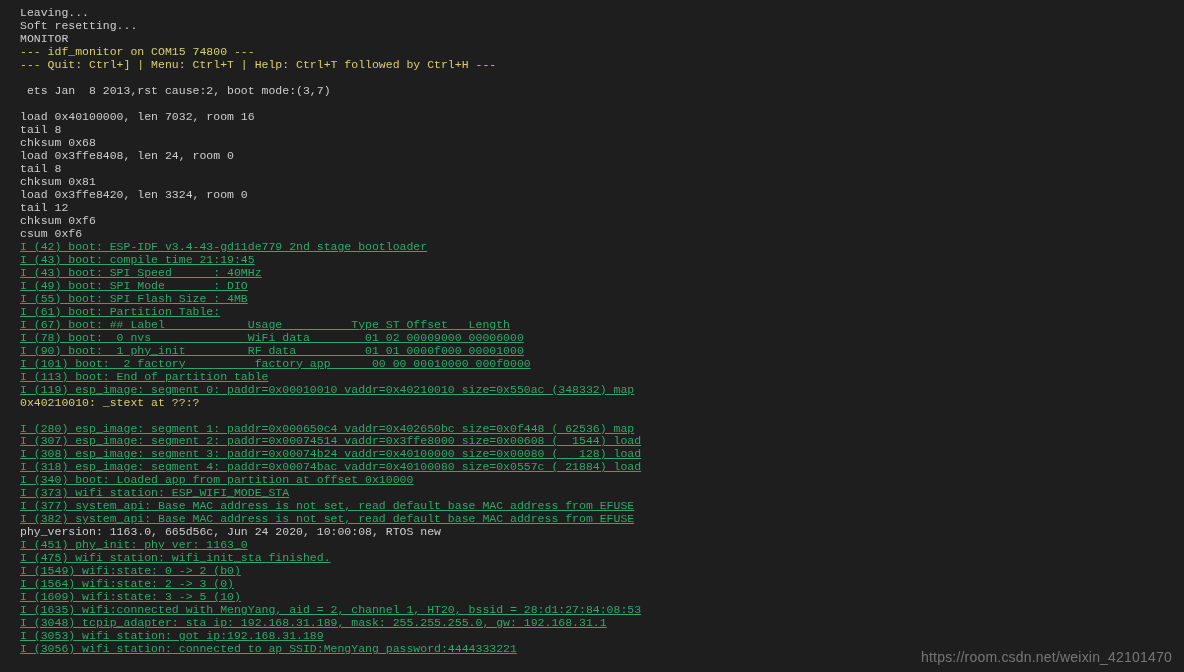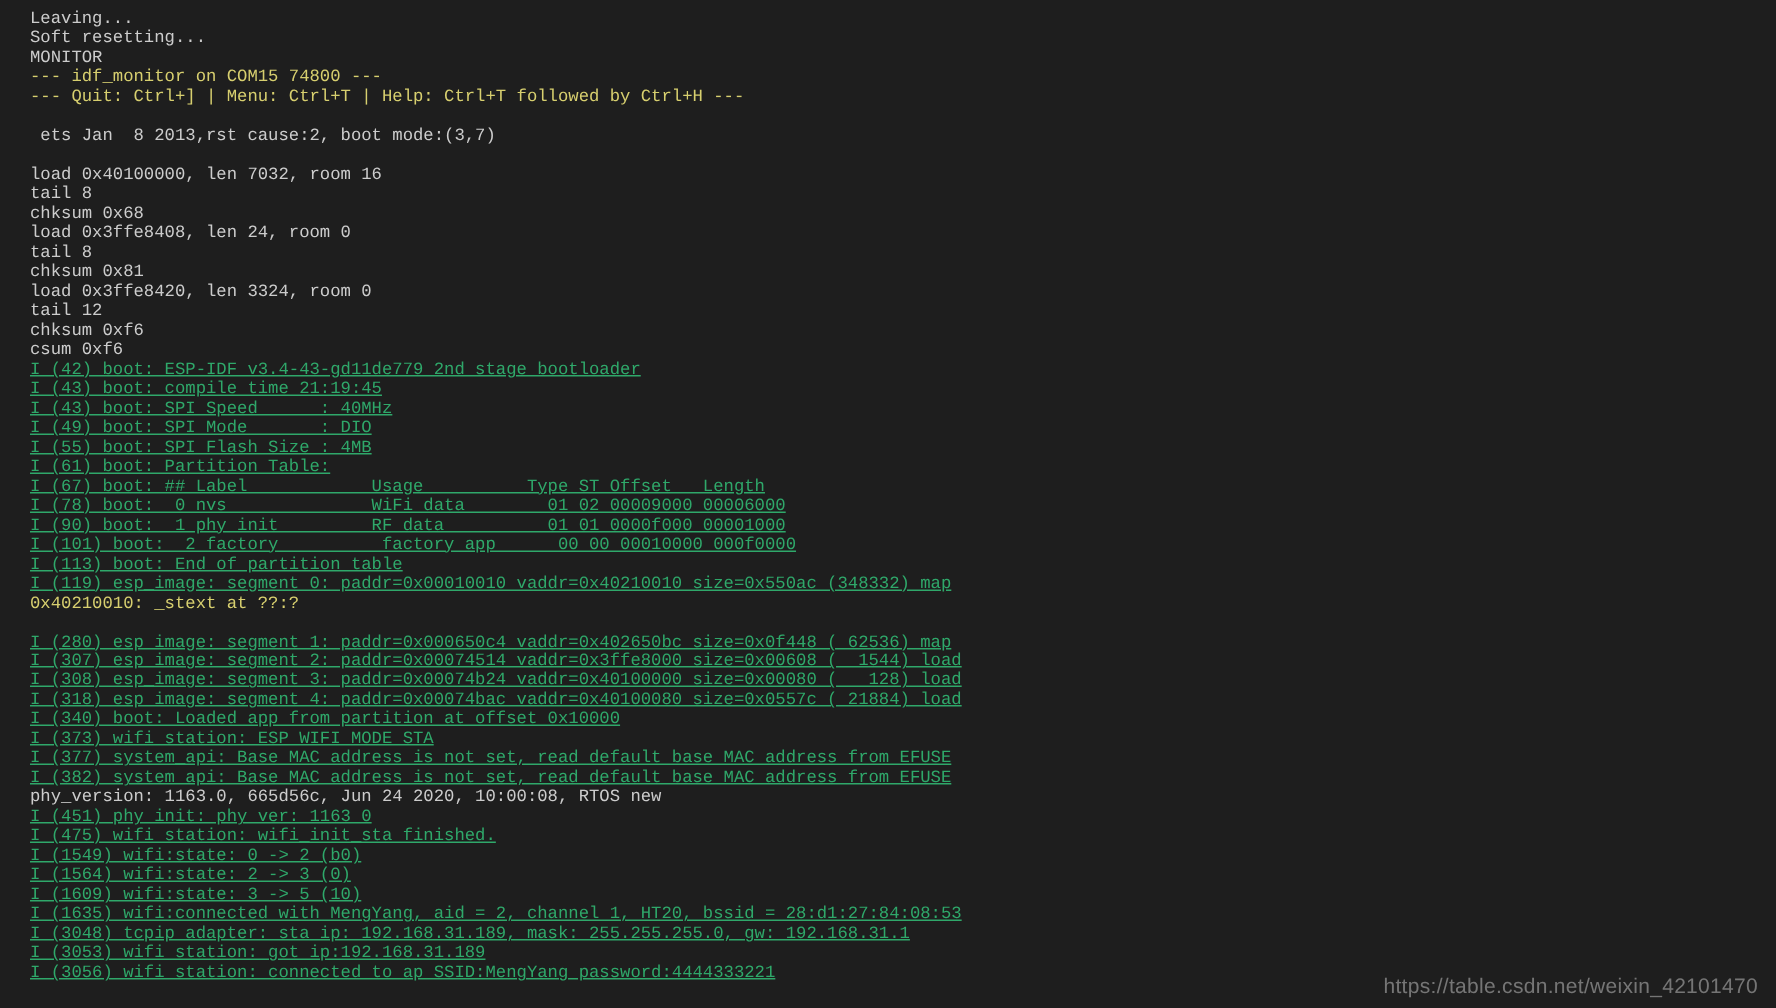--- a/index.html
+++ b/index.html
@@ -31,13 +31,13 @@
     font-family: Arial, sans-serif;
     font-size: 14px;
     letter-spacing: 0.2px;
   }
 </style>
 </head>
 <body>
 
 <div class="terminal" id="term"><span class="line c-white">Leaving...</span><span class="line c-white">Soft resetting...</span><span class="line c-white">MONITOR</span><span class="line c-yellow">--- idf_monitor on COM15 74800 ---</span><span class="line c-yellow">--- Quit: Ctrl+] | Menu: Ctrl+T | Help: Ctrl+T followed by Ctrl+H ---</span><span class="line c-white">&nbsp;</span><span class="line c-white"> ets Jan  8 2013,rst cause:2, boot mode:(3,7)</span><span class="line c-white">&nbsp;</span><span class="line c-white">load 0x40100000, len 7032, room 16</span><span class="line c-white">tail 8</span><span class="line c-white">chksum 0x68</span><span class="line c-white">load 0x3ffe8408, len 24, room 0</span><span class="line c-white">tail 8</span><span class="line c-white">chksum 0x81</span><span class="line c-white">load 0x3ffe8420, len 3324, room 0</span><span class="line c-white">tail 12</span><span class="line c-white">chksum 0xf6</span><span class="line c-white">csum 0xf6</span><span class="line c-green">I (42) boot: ESP-IDF v3.4-43-gd11de779 2nd stage bootloader</span><span class="line c-green">I (43) boot: compile time 21:19:45</span><span class="line c-green">I (43) boot: SPI Speed      : 40MHz</span><span class="line c-green">I (49) boot: SPI Mode       : DIO</span><span class="line c-green">I (55) boot: SPI Flash Size : 4MB</span><span class="line c-green">I (61) boot: Partition Table:</span><span class="line c-green">I (67) boot: ## Label            Usage          Type ST Offset   Length</span><span class="line c-green">I (78) boot:  0 nvs              WiFi data        01 02 00009000 00006000</span><span class="line c-green">I (90) boot:  1 phy_init         RF data          01 01 0000f000 00001000</span><span class="line c-green">I (101) boot:  2 factory          factory app      00 00 00010000 000f0000</span><span class="line c-green">I (113) boot: End of partition table</span><span class="line c-green">I (119) esp_image: segment 0: paddr=0x00010010 vaddr=0x40210010 size=0x550ac (348332) map</span><span class="line c-yellow">0x40210010: _stext at ??:?</span><span class="line c-white">&nbsp;</span><span class="line c-green">I (280) esp_image: segment 1: paddr=0x000650c4 vaddr=0x402650bc size=0x0f448 ( 62536) map</span><span class="line c-green">I (307) esp_image: segment 2: paddr=0x00074514 vaddr=0x3ffe8000 size=0x00608 (  1544) load</span><span class="line c-green">I (308) esp_image: segment 3: paddr=0x00074b24 vaddr=0x40100000 size=0x00080 (   128) load</span><span class="line c-green">I (318) esp_image: segment 4: paddr=0x00074bac vaddr=0x40100080 size=0x0557c ( 21884) load</span><span class="line c-green">I (340) boot: Loaded app from partition at offset 0x10000</span><span class="line c-green">I (373) wifi station: ESP_WIFI_MODE_STA</span><span class="line c-green">I (377) system_api: Base MAC address is not set, read default base MAC address from EFUSE</span><span class="line c-green">I (382) system_api: Base MAC address is not set, read default base MAC address from EFUSE</span><span class="line c-white">phy_version: 1163.0, 665d56c, Jun 24 2020, 10:00:08, RTOS new</span><span class="line c-green">I (451) phy_init: phy ver: 1163_0</span><span class="line c-green">I (475) wifi station: wifi_init_sta finished.</span><span class="line c-green">I (1549) wifi:state: 0 -&gt; 2 (b0)</span><span class="line c-green">I (1564) wifi:state: 2 -&gt; 3 (0)</span><span class="line c-green">I (1609) wifi:state: 3 -&gt; 5 (10)</span><span class="line c-green">I (1635) wifi:connected with MengYang, aid = 2, channel 1, HT20, bssid = 28:d1:27:84:08:53</span><span class="line c-green">I (3048) tcpip_adapter: sta ip: 192.168.31.189, mask: 255.255.255.0, gw: 192.168.31.1</span><span class="line c-green">I (3053) wifi station: got ip:192.168.31.189</span><span class="line c-green">I (3056) wifi station: connected to ap SSID:MengYang password:4444333221</span></div>
 
-<div class="watermark">https://table.csdn.net/weixin_42101470</div>
+<div class="watermark">https://room.csdn.net/weixin_42101470</div>
 
 </body></html>

